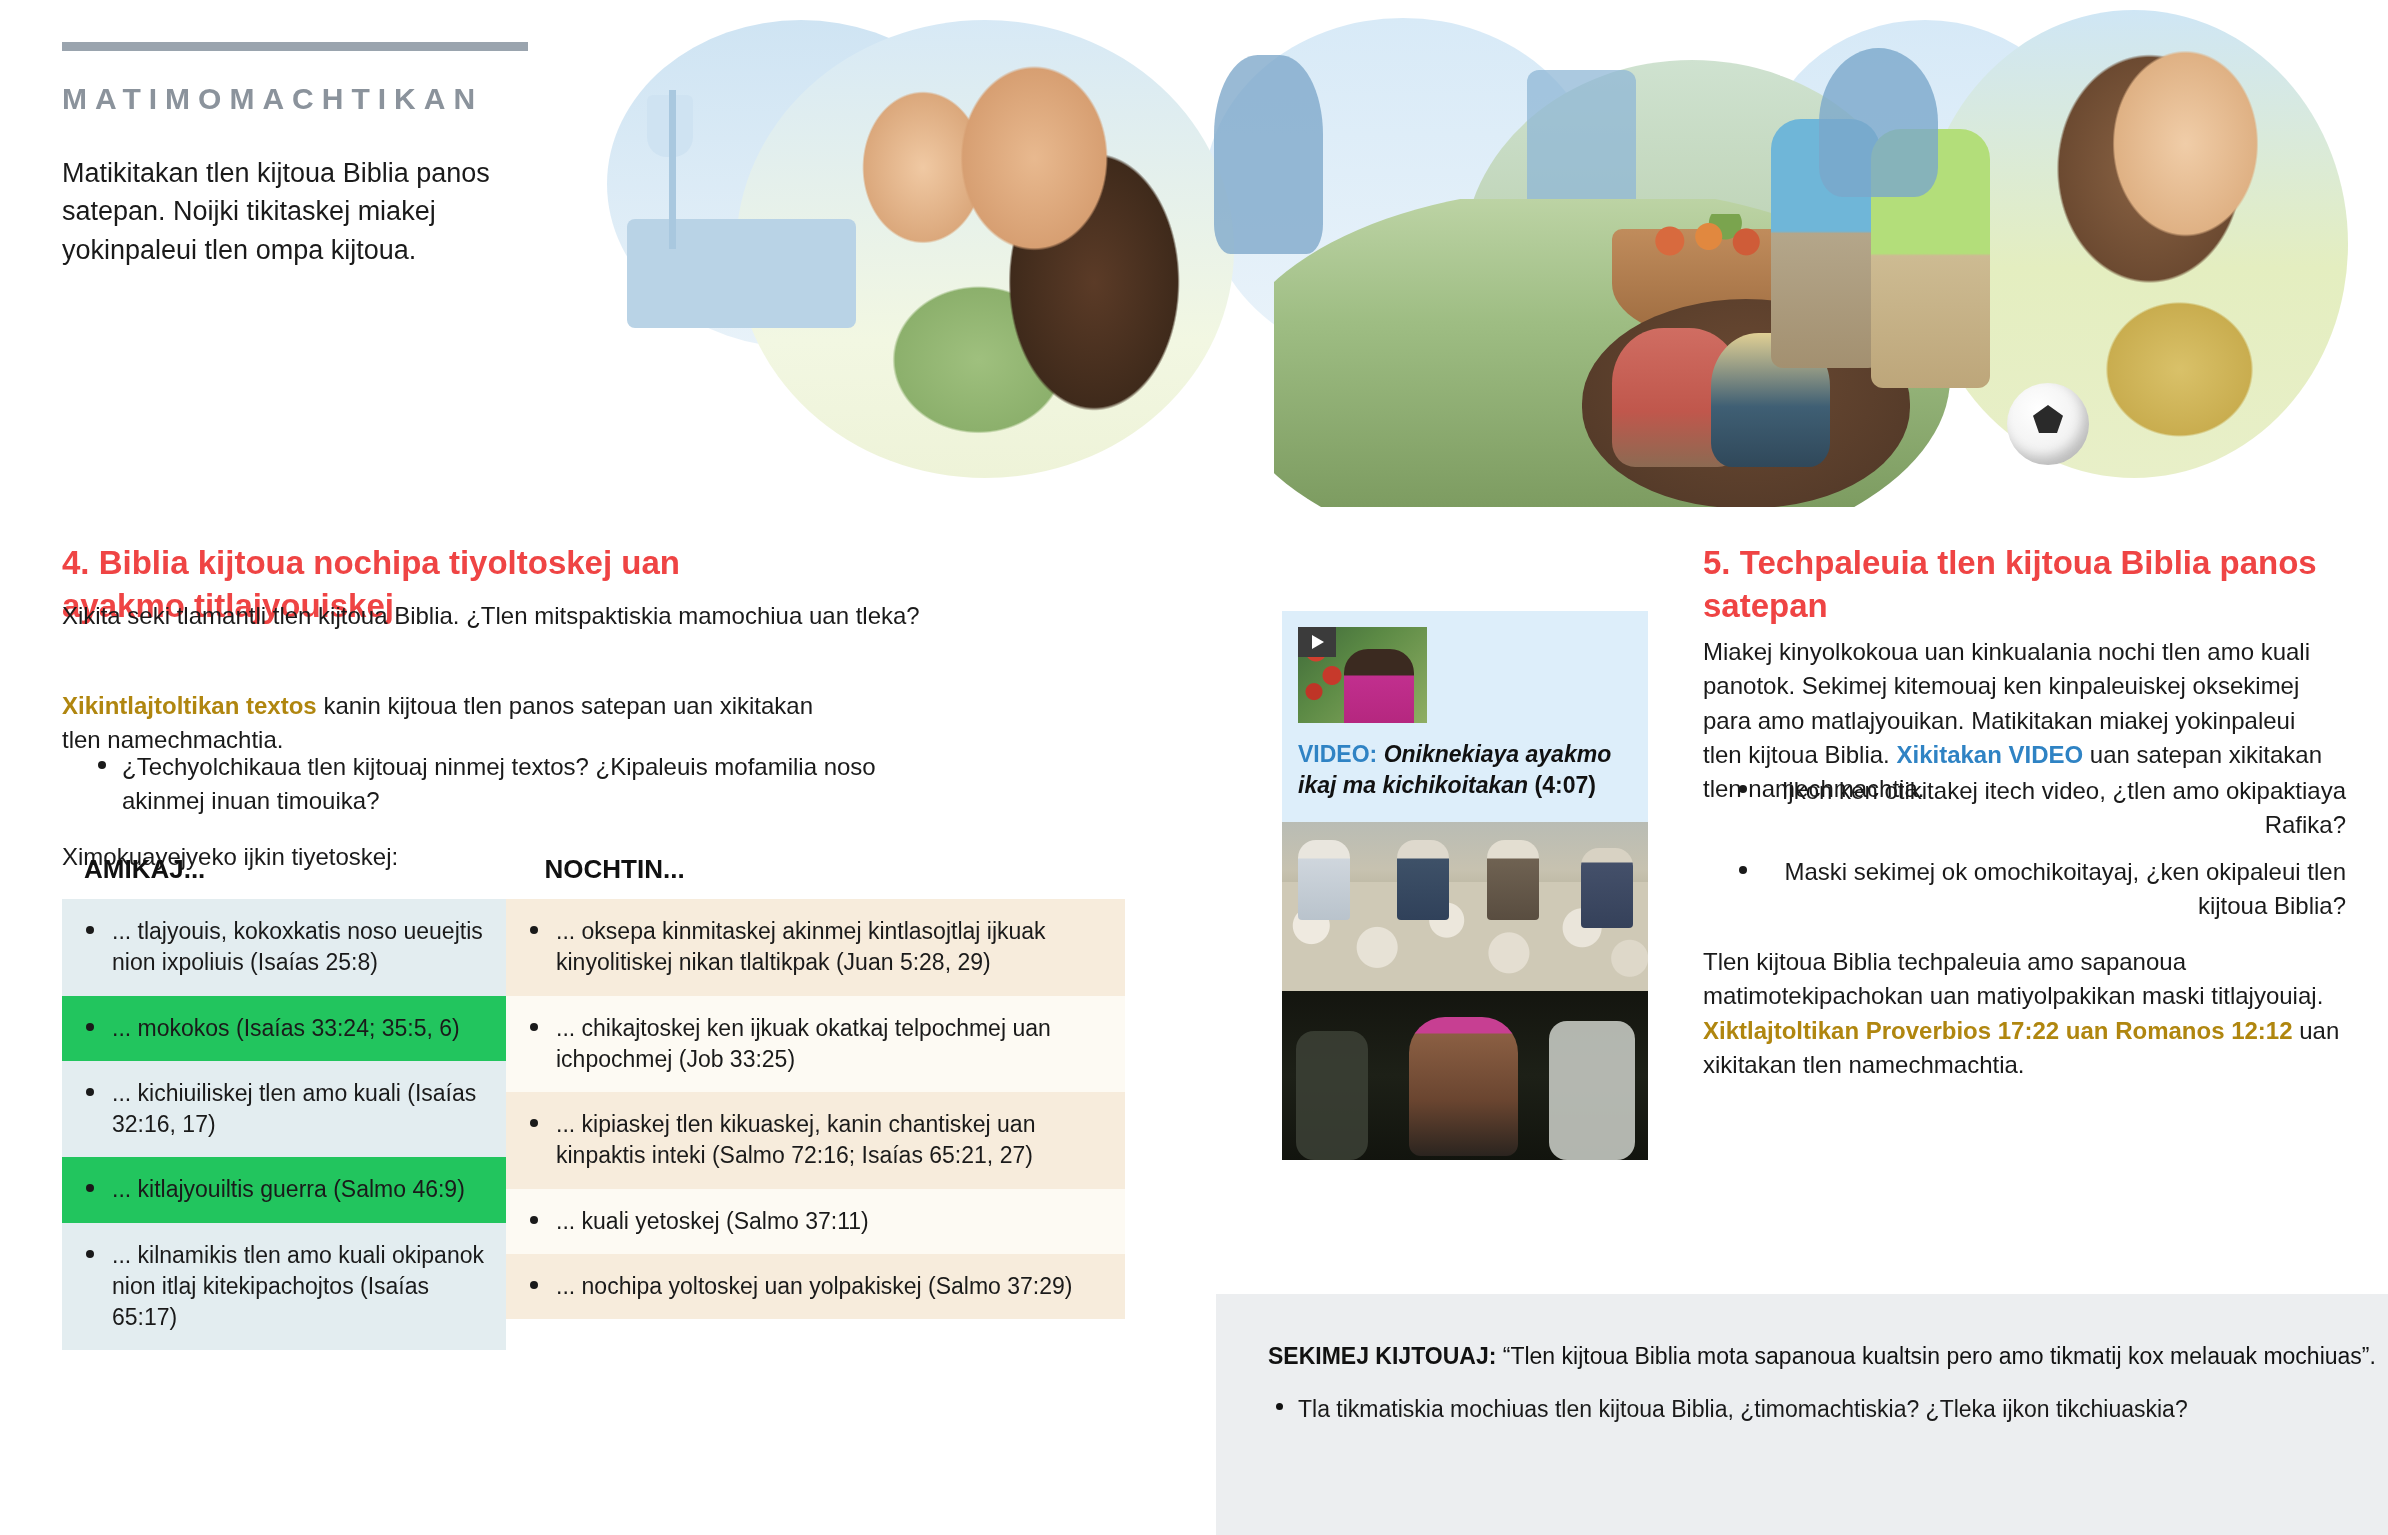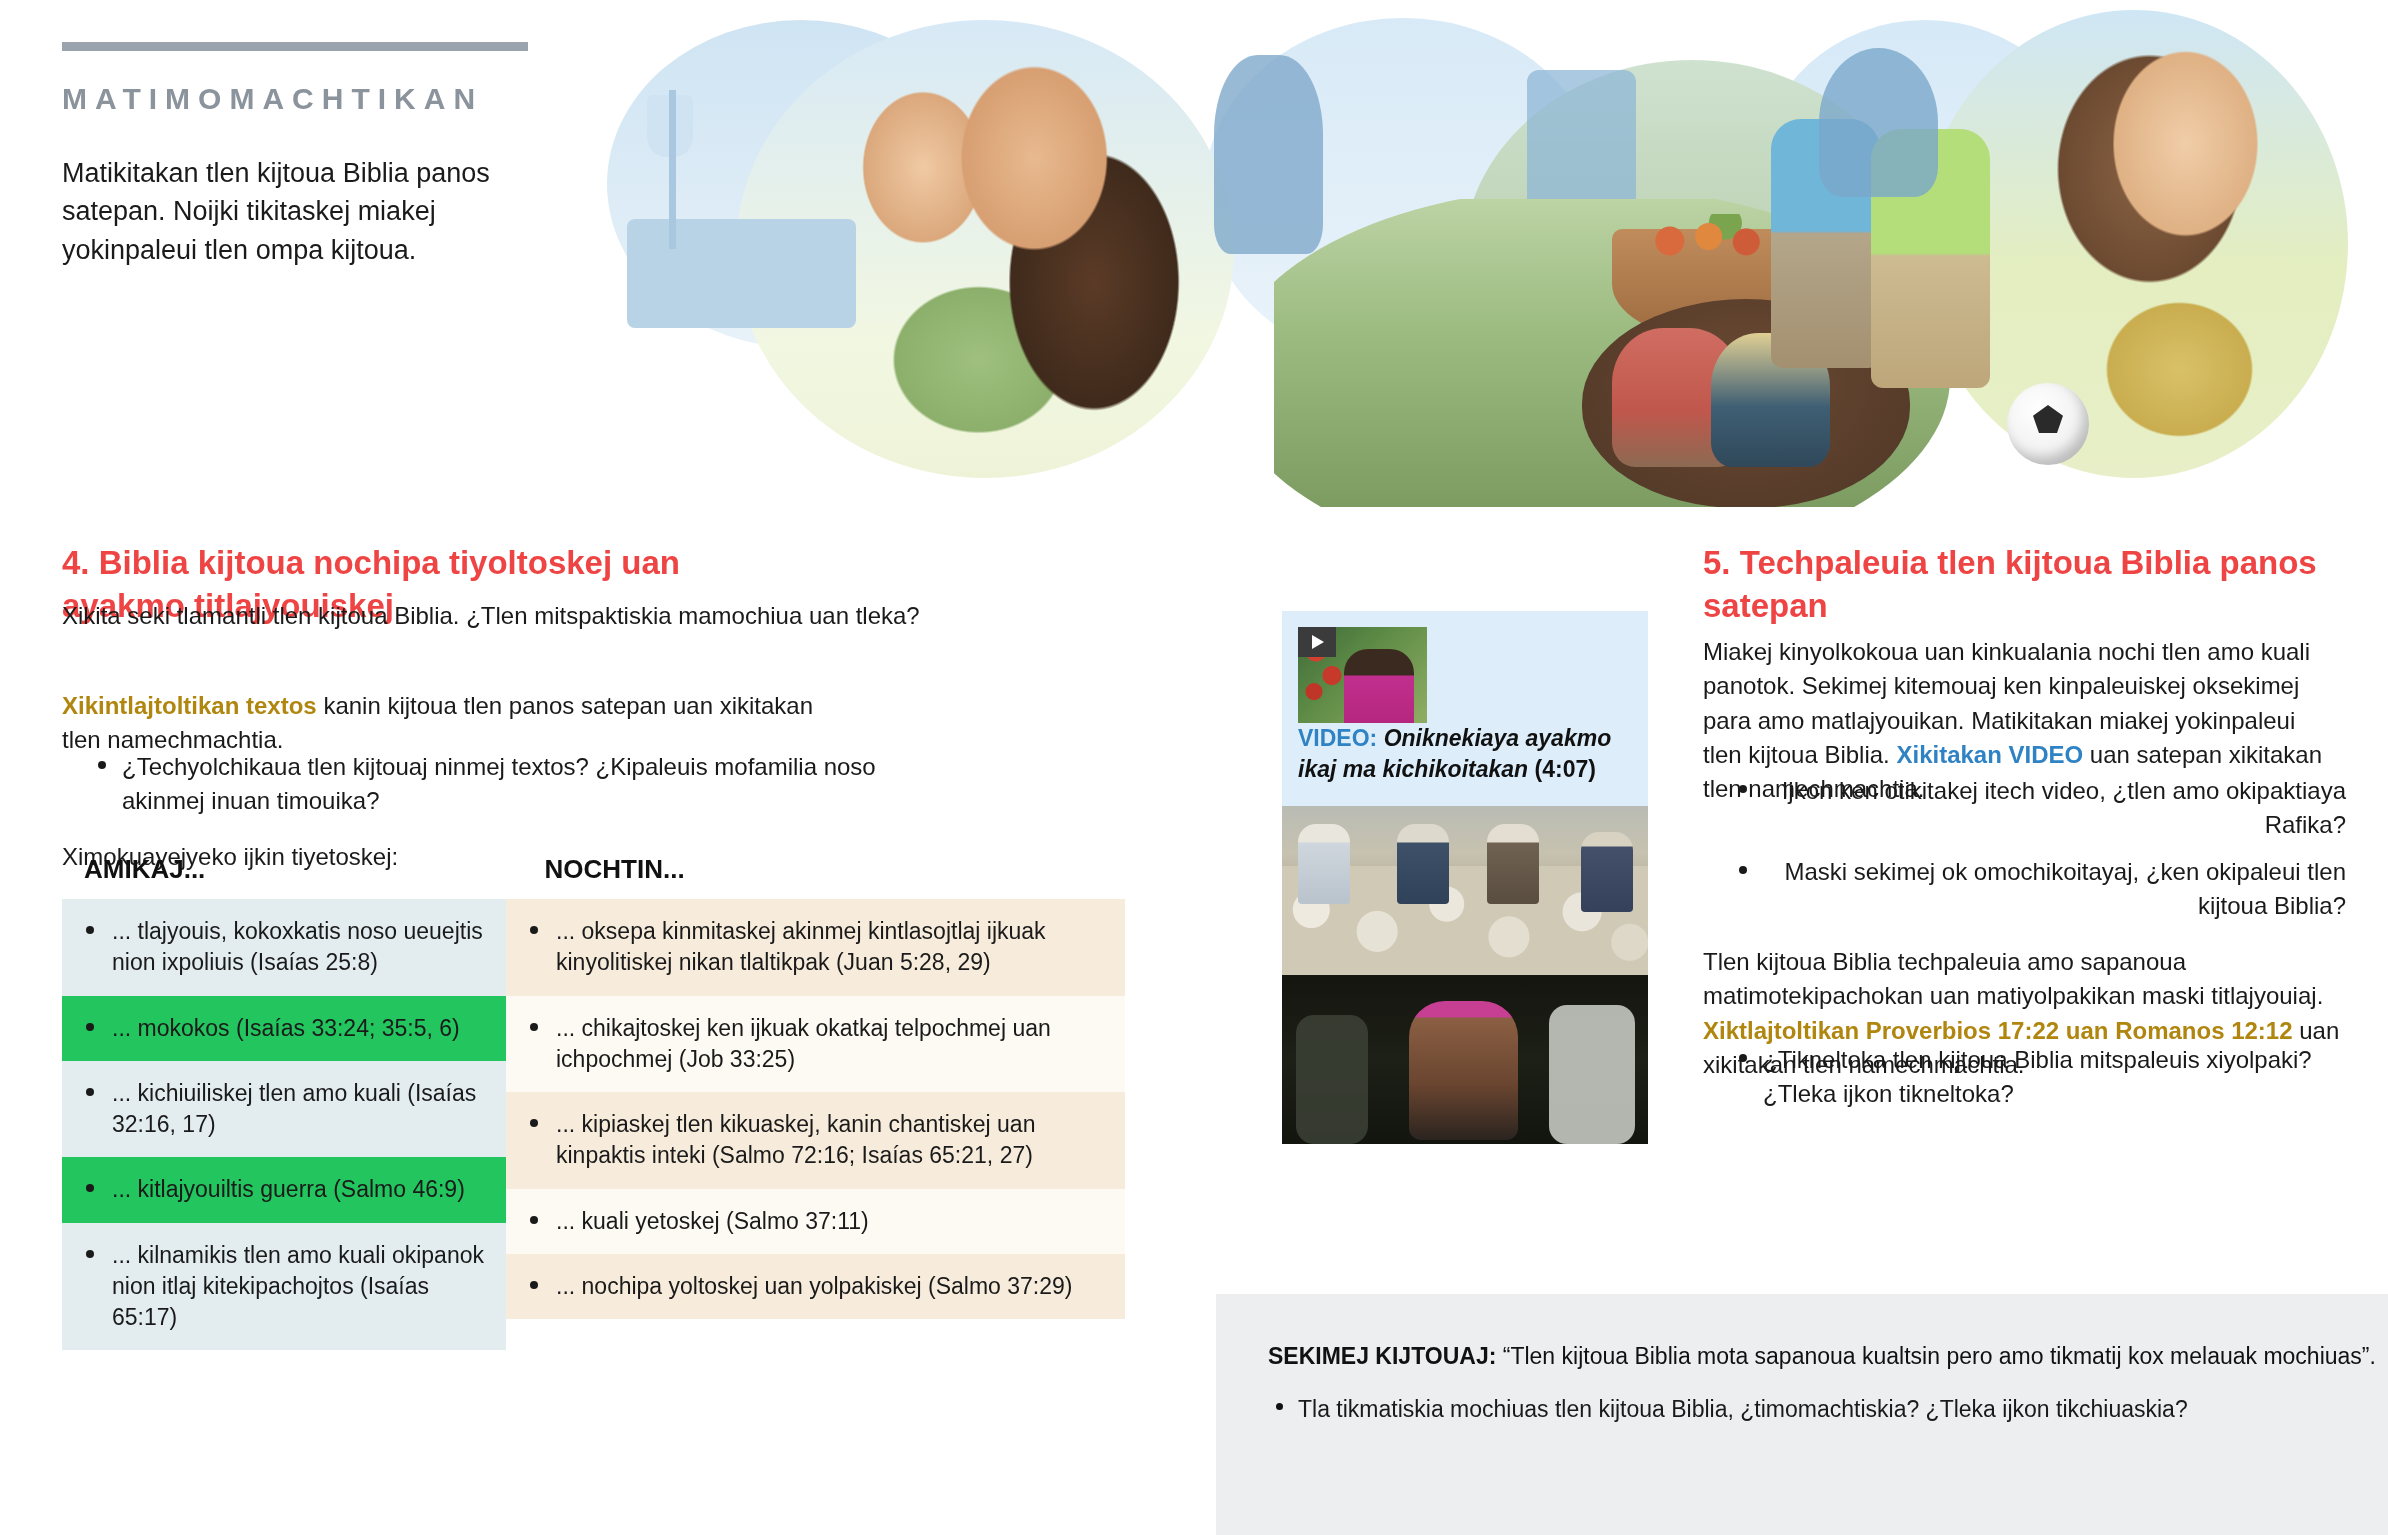--- a/index.html
+++ b/index.html
@@ -150,21 +150,21 @@
                radial-gradient(circle at 25% 78%,#bf3527 0 8px,transparent 9px);}
   .vid-thumb .person{position:absolute;left:46px;top:22px;width:70px;height:74px;
     background:linear-gradient(180deg,#3b2a20 0 26px,#c12f8e 27px,#b5277f 100%);border-radius:24px 24px 0 0;}
   .playbtn{
     position:absolute;left:0;top:0;width:38px;height:30px;background:#3b3b3b;
   }
   .playbtn:after{
     content:"";position:absolute;left:14px;top:8px;border-left:12px solid #fff;
     border-top:7px solid transparent;border-bottom:7px solid transparent;
   }
-  .vid-label{font-size:23px;line-height:1.36;font-style:italic;font-weight:700;color:#111;}
+  .vid-label{margin-top:16px;font-size:23px;line-height:1.36;font-style:italic;font-weight:700;color:#111;}
   .vid-label .vtag{color:#2f83c4;font-style:normal;font-weight:700;}
   .vid-label .dur{font-style:normal;}
   .shot{width:366px;height:169px;position:relative;overflow:hidden;}
   .shot1{background:linear-gradient(180deg,#b9bcb4 0%,#c7c2b0 28%,#ada68e 60%,#9c9477 100%);}
   .shot1 .cotton{position:absolute;left:0;top:60px;width:366px;height:109px;
     background:radial-gradient(circle at 8% 40%,#efeae0 0 18px,transparent 19px),
                radial-gradient(circle at 26% 60%,#e7e2d6 0 20px,transparent 21px),
                radial-gradient(circle at 45% 35%,#ece7dc 0 17px,transparent 18px),
                radial-gradient(circle at 62% 65%,#e4ded1 0 20px,transparent 21px),
                radial-gradient(circle at 82% 42%,#eae5da 0 19px,transparent 20px),
@@ -296,23 +296,20 @@
 
   <p id="p5a"><span>Miakej kinyolkokoua uan kinkualania nochi tlen amo kuali panotok. Sekimej kitemouaj ken kinpaleuiskej oksekimej para amo matlajyouikan. Matikitakan miakej yokinpaleui tlen kijtoua Biblia. </span><span class="blue">Xikitakan VIDEO</span><span> uan satepan xikitakan tlen namechmachtia.</span></p>
 
   <ul class="bl" id="b5a">
     <li>Ijkon ken otikitakej itech video, ¿tlen amo okipaktiaya Rafika?</li>
     <li>Maski sekimej ok omochikoitayaj, ¿ken okipaleui tlen kijtoua Biblia?</li>
   </ul>
 
   <p id="p5b"><span>Tlen kijtoua Biblia techpaleuia amo sapanoua matimotekipachokan uan matiyolpakikan maski titlajyouiaj. </span><span class="gold">Xiktlajtoltikan Proverbios 17:22 uan Romanos 12:12</span><span> uan xikitakan tlen namechmachtia.</span></p>
 
-  <ul class="bl" id="b5b">
-    <li>¿Tikneltoka tlen kijtoua Biblia mitspaleuis xiyolpaki? ¿Tleka ijkon tikneltoka?</li>
-  </ul>
 
   <div class="boxwrap">
     <div class="box-inner">
       <div class="box-lead"><b>SEKIMEJ KIJTOUAJ:</b><span> “Tlen kijtoua Biblia mota sapanoua kualtsin pero amo tikmatij kox melauak mochiuas”.</span></div>
       <ul class="box-ul">
         <li>Tla tikmatiskia mochiuas tlen kijtoua Biblia, ¿timomachtiskia? ¿Tleka ijkon tikchiuaskia?</li>
       </ul>
     </div>
   </div>
 

